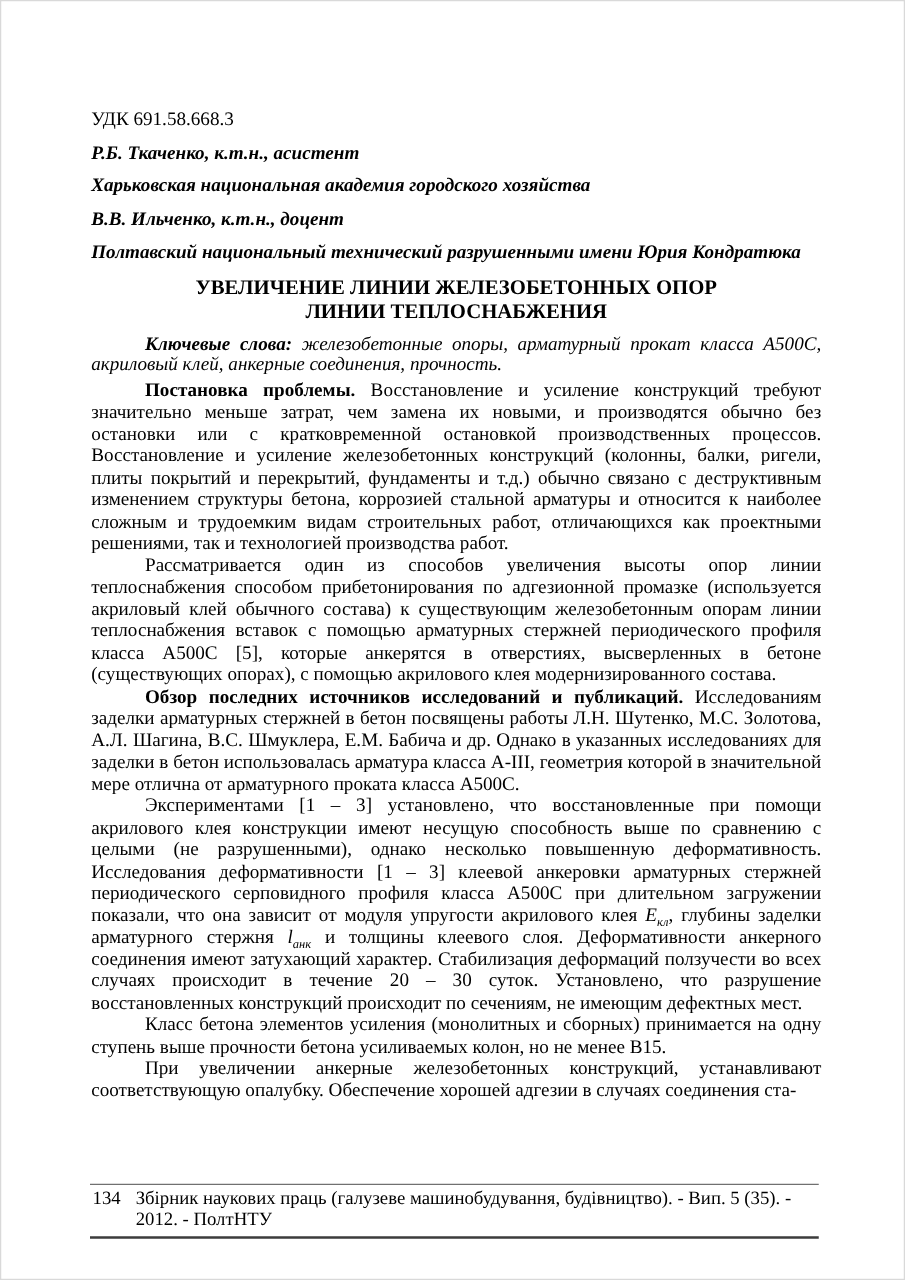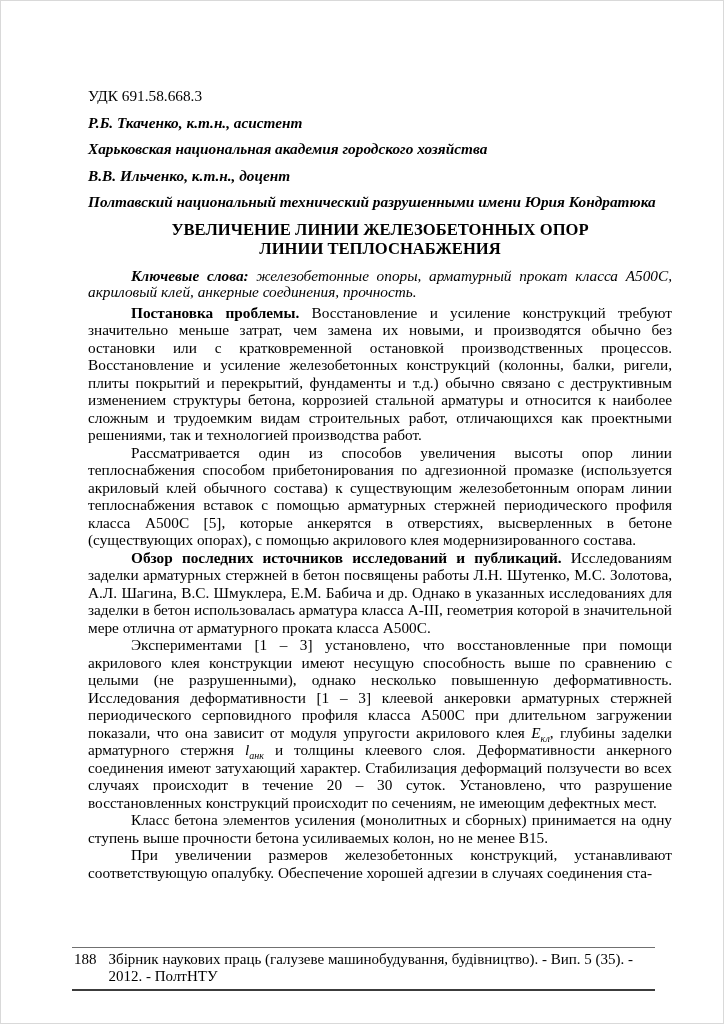--- a/index.html
+++ b/index.html
@@ -13,21 +13,21 @@
     height: 1024px;
     box-sizing: border-box;
     background: #ffffff;
     border: 1px solid #d9d9d9;
     font-family: "Liberation Serif", "DejaVu Serif", serif;
     color: #000000;
     overflow: hidden;
   }
   .content {
     position: absolute;
-    left: 87px;
+    left: 72px;
     top: 86px;
     width: 584px;
   }
   .udc {
     font-size: 15.3px;
     line-height: 17.5px;
     margin: 0 0 9px 0;
   }
   .author {
     font-size: 15.3px;
@@ -132,21 +132,21 @@
     <p class="body-p first"><b>Постановка проблемы.</b><span> Восстановление и усиление конструкций требуют значительно меньше затрат, чем замена их новыми, и производятся обычно без остановки или с кратковременной остановкой производственных процессов. Восстановление и усиление железобетонных конструкций (колонны, балки, ригели, плиты покрытий и перекрытий, фундаменты и т.д.) обычно связано с деструктивным изменением структуры бетона, коррозией стальной арматуры и относится к наиболее сложным и трудоемким видам строительных работ, отличающихся как проектными решениями, так и технологией производства работ.</span></p>
 
     <p class="body-p"><span>Рассматривается один из способов увеличения высоты опор линии теплоснабжения способом прибетонирования по адгезионной промазке (используется акриловый клей обычного состава) к существующим железобетонным опорам линии теплоснабжения вставок с помощью арматурных стержней периодического профиля класса А500С [5], которые анкерятся в отверстиях, высверленных в бетоне (существующих опорах), с помощью акрилового клея модернизированного состава.</span></p>
 
     <p class="body-p"><b>Обзор последних источников исследований и публикаций.</b><span> Исследованиям заделки арматурных стержней в бетон посвящены работы Л.Н. Шутенко, М.С. Золотова, А.Л. Шагина, В.С. Шмуклера, Е.М. Бабича и др. Однако в указанных исследованиях для заделки в бетон использовалась арматура класса А-III, геометрия которой в значительной мере отлична от арматурного проката класса А500С.</span></p>
 
     <p class="body-p"><span>Экспериментами [1 – 3] установлено, что восстановленные при помощи акрилового клея конструкции имеют несущую способность выше по сравнению с целыми (не разрушенными), однако несколько повышенную деформативность. Исследования деформативности [1 – 3] клеевой анкеровки арматурных стержней периодического серповидного профиля класса А500С при длительном загружении показали, что она зависит от модуля упругости акрилового клея </span><span class="math-var">Е</span><sub class="math-sub">кл</sub><span>, глубины заделки арматурного стержня </span><span class="math-var">l</span><sub class="math-sub">анк</sub><span> и толщины клеевого слоя. Деформативности анкерного соединения имеют затухающий характер. Стабилизация деформаций ползучести во всех случаях происходит в течение 20 – 30 суток. Установлено, что разрушение восстановленных конструкций происходит по сечениям, не имеющим дефектных мест.</span></p>
 
     <p class="body-p"><span>Класс бетона элементов усиления (монолитных и сборных) принимается на одну ступень выше прочности бетона усиливаемых колон, но не менее В15.</span></p>
 
-    <p class="body-p"><span>При увеличении размеров железобетонных конструкций, устанавливают соответствующую опалубку. Обеспечение хорошей адгезии в случаях соединения ста-</span></p>
+    <p class="body-p"><span>При увеличении анкерные железобетонных конструкций, устанавливают соответствующую опалубку. Обеспечение хорошей адгезии в случаях соединения ста-</span></p>
 
   </div>
 
   <div class="footer">
-    <span class="page-num">188</span>
+    <span class="page-num">134</span>
     <span class="footer-text">Збірник наукових праць (галузеве машинобудування, будівництво). - Вип. 5 (35). - 2012. - ПолтНТУ</span>
   </div>
 </div>
 
 </body></html>

